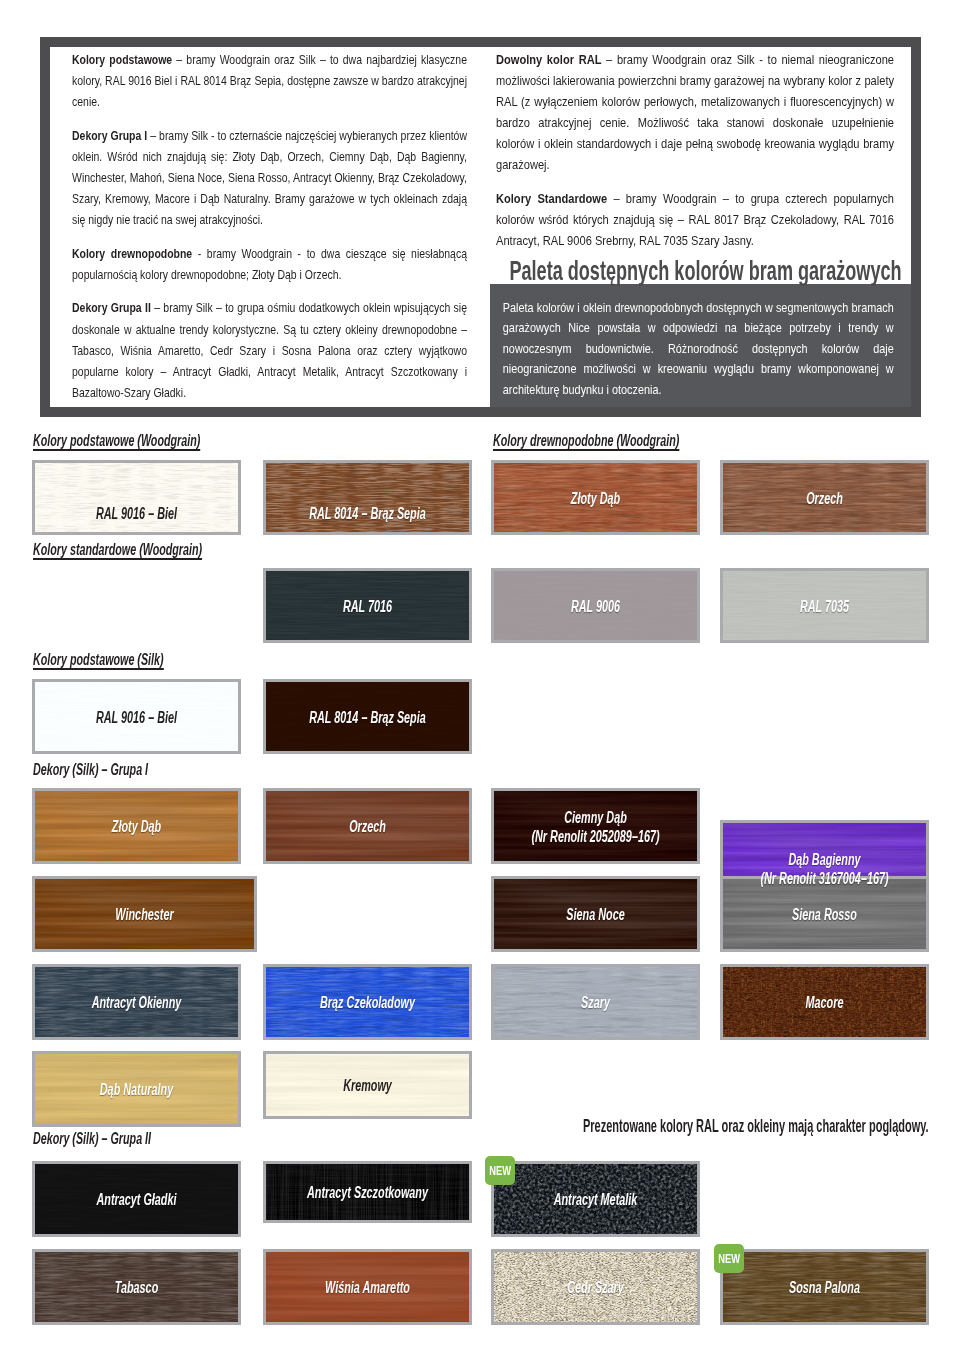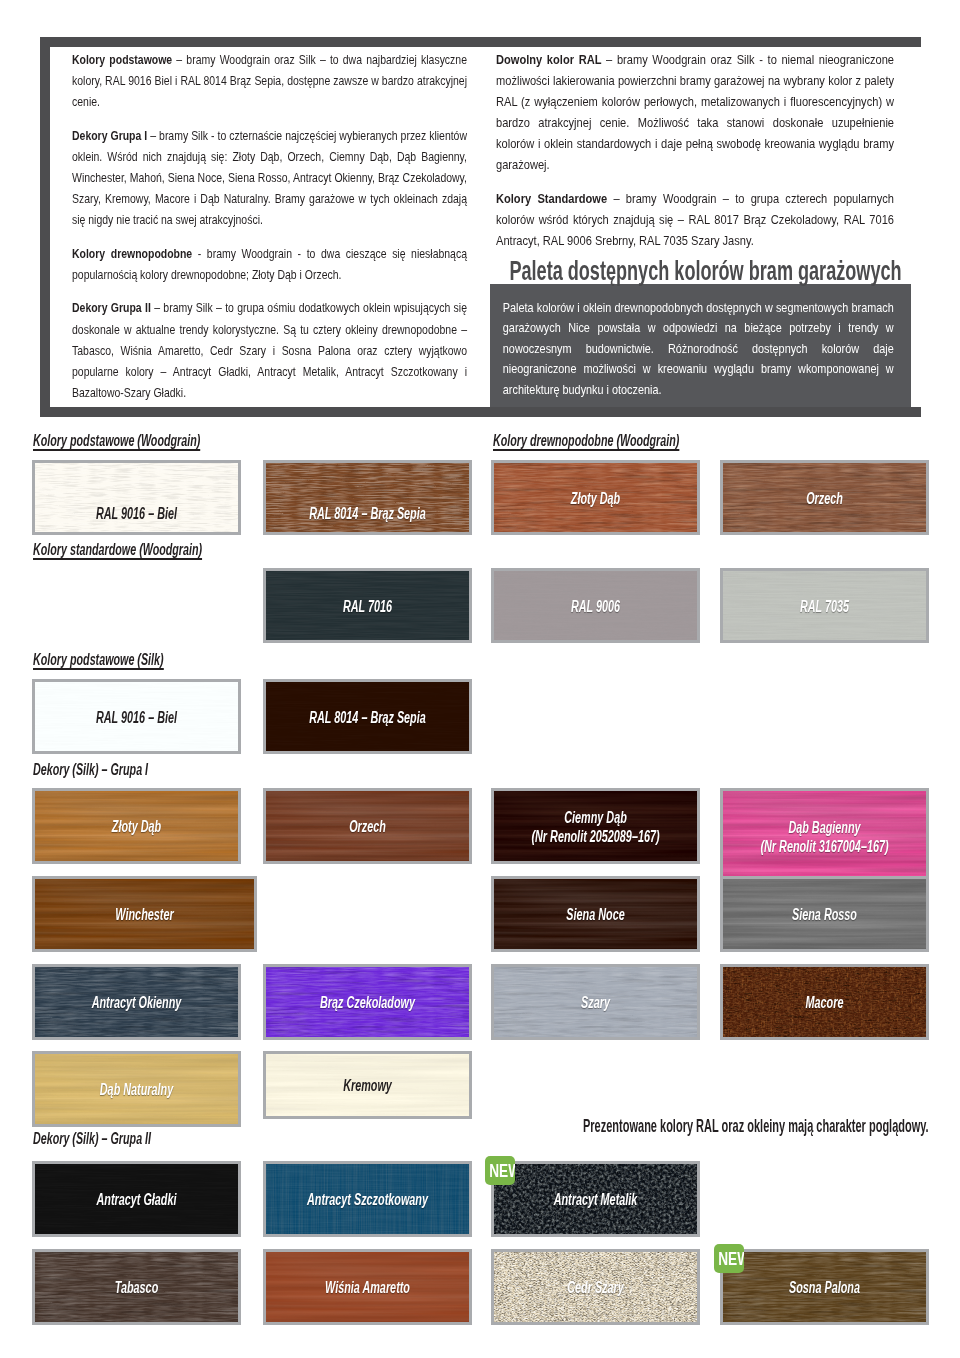--- a/index.html
+++ b/index.html
@@ -3,21 +3,21 @@
 <meta charset="utf-8">
 <style>
   html,body{margin:0;padding:0;}
   body{width:960px;height:1358px;background:#ffffff;
        font-family:"Liberation Sans",sans-serif;overflow:hidden;position:relative;
        -webkit-font-smoothing:antialiased;}
   .page{position:absolute;left:0;top:0;width:960px;height:1358px;background:#fff;}
 
   
   .topframe{position:absolute;left:40px;top:37px;width:881px;height:380px;background:#4d4d4f;}
-  .topframe-white{position:absolute;left:10px;top:10px;width:861px;height:360px;background:#ffffff;padding-left:47px;}
+  .topframe-white{position:absolute;left:10px;top:10px;width:861px;height:360px;background:#ffffff;}
   .col-left{position:absolute;left:22px;top:2px;width:511px;transform:scaleX(0.773);
             transform-origin:left top;}
   .col-right{position:absolute;left:446px;top:2px;width:486px;transform:scaleX(0.819);
              transform-origin:left top;}
   .para{font-size:13.55px;line-height:21.1px;color:#231f20;text-align:justify;margin:0 0 12.5px 0;
         font-family:"Liberation Sans",sans-serif;}
   .para b{font-weight:700;}
   .palette-title{position:absolute;left:448px;top:207px;width:414px;z-index:9;
                  height:34px;overflow:visible;}
   .palette-title span{display:block;width:629px;margin-left:-107px;
@@ -42,21 +42,21 @@
   
   .sw{position:absolute;box-sizing:border-box;border:3px solid #a9abae;overflow:hidden;}
   .sw > svg.tex{position:absolute;left:0;top:0;width:100%;height:100%;display:block;}
   .sw .lbl{position:absolute;left:-80px;right:-80px;
            text-align:center;font-size:16.8px;font-weight:700;font-style:italic;color:#ffffff;
            line-height:19px;letter-spacing:0px;z-index:5;white-space:pre-line;
            text-shadow:0 1px 1.2px rgba(0,0,0,0.40);
            transform:translateY(-48%) scaleX(0.645);}
   .sw .lbl.dark{color:#231f20;text-shadow:none;}
   .badge{position:absolute;width:30px;height:29px;background:#7ab648;border-radius:5px;z-index:20;
-         color:#ffffff;font-size:19px;font-weight:700;line-height:30px;text-align:center;
+         color:#ffffff;font-size:13px;font-weight:700;line-height:30px;text-align:center;
          letter-spacing:0px;overflow:hidden;}
   .badge span{display:block;transform:scaleX(0.72);}
   .note{position:absolute;font-size:17.7px;font-weight:700;color:#231f20;white-space:nowrap;
          transform:scaleX(0.622);transform-origin:left top;line-height:18px;}
 </style>
 </head>
 <body>
 
 
 <svg class="svgdefs" width="0" height="0" aria-hidden="true">
@@ -313,21 +313,21 @@
 </div>
 <div class="sw" style="left:491px;top:788px;width:209px;height:76px;background:#1f0100">
   <svg class="tex">
         <rect width="100%" height="100%" fill="#c99a6e" opacity="0.22" filter="url(#fx-grain)"></rect>
         <rect width="100%" height="100%" fill="#000000" opacity="0.24" filter="url(#fx-grain-d)"></rect>
         <rect width="100%" height="100%" fill="#000000" opacity="0.07" filter="url(#fx-grain-f)"></rect>
       </svg>
   <div class="lbl" style="top:50%">Ciemny Dąb
 (Nr Renolit 2052089–167)</div>
 </div>
-<div class="sw" style="left:720px;top:788px;width:209px;height:96px;background:#ec4899">
+<div class="sw" style="left:720px;top:820px;width:209px;height:96px;background:#6d28d9">
   <svg class="tex">
         <rect width="100%" height="100%" fill="#ffffff" opacity="0.22" filter="url(#fx-grain)"></rect>
         <rect width="100%" height="100%" fill="#000000" opacity="0.24" filter="url(#fx-grain-d)"></rect>
         <rect width="100%" height="100%" fill="#000000" opacity="0.07" filter="url(#fx-grain-f)"></rect>
       </svg>
   <div class="lbl" style="top:50%">Dąb Bagienny
 (Nr Renolit 3167004–167)</div>
 </div>
 <div class="sw" style="left:32px;top:876px;width:225px;height:76px;background:#7c3e07">
   <svg class="tex">
@@ -354,21 +354,21 @@
   <div class="lbl" style="top:50%">Siena Rosso</div>
 </div>
 <div class="sw" style="left:32px;top:964px;width:209px;height:76px;background:#2e3e4d">
   <svg class="tex">
         <rect width="100%" height="100%" fill="#ffffff" opacity="0.22" filter="url(#fx-wgs)"></rect>
         <rect width="100%" height="100%" fill="#000000" opacity="0.2" filter="url(#fx-wgs-d)"></rect>
         <rect width="100%" height="100%" fill="#ffffff" opacity="0.1" filter="url(#fx-woodgrain)"></rect>
       </svg>
   <div class="lbl" style="top:50%">Antracyt Okienny</div>
 </div>
-<div class="sw" style="left:263px;top:964px;width:209px;height:76px;background:#6d28d9">
+<div class="sw" style="left:263px;top:964px;width:209px;height:76px;background:#1d4ed8">
   <svg class="tex">
         <rect width="100%" height="100%" fill="#ffffff" opacity="0.22" filter="url(#fx-wgs)"></rect>
         <rect width="100%" height="100%" fill="#000000" opacity="0.2" filter="url(#fx-wgs-d)"></rect>
         <rect width="100%" height="100%" fill="#ffffff" opacity="0.1" filter="url(#fx-woodgrain)"></rect>
       </svg>
   <div class="lbl" style="top:50%">Brąz Czekoladowy</div>
 </div>
 <div class="sw" style="left:491px;top:964px;width:209px;height:76px;background:#a4abb6">
   <svg class="tex">
         <rect width="100%" height="100%" fill="#ffffff" opacity="0.154" filter="url(#fx-wgs)"></rect>
@@ -401,21 +401,21 @@
       </svg>
   <div class="lbl dark" style="top:50%">Kremowy</div>
 </div>
 <div class="sw" style="left:32px;top:1161px;width:209px;height:76px;background:#111111">
   <svg class="tex">
         <rect width="100%" height="100%" fill="#ffffff" opacity="0.03" filter="url(#fx-fine)"></rect>
         <rect width="100%" height="100%" fill="#000000" opacity="0.024" filter="url(#fx-fine)"></rect>
       </svg>
   <div class="lbl" style="top:50%">Antracyt Gładki</div>
 </div>
-<div class="sw" style="left:263px;top:1161px;width:209px;height:76px;background:#0c4a6e">
+<div class="sw" style="left:263px;top:1161px;width:209px;height:62px;background:#000000">
   <svg class="tex">
         <rect width="100%" height="100%" fill="#ffffff" opacity="0.13" filter="url(#fx-brushed)"></rect>
         <rect width="100%" height="100%" fill="#000000" opacity="0.1" filter="url(#fx-brushed)"></rect>
         <rect width="100%" height="100%" fill="#ffffff" opacity="0.07" filter="url(#fx-fine)"></rect>
       </svg>
   <div class="lbl" style="top:50%">Antracyt Szczotkowany</div>
 </div>
 <div class="sw" style="left:491px;top:1161px;width:209px;height:76px;background:#0f151d">
   <svg class="tex">
         <rect width="100%" height="100%" fill="#cfd8d4" opacity="0.5" filter="url(#fx-speckle)"></rect>

